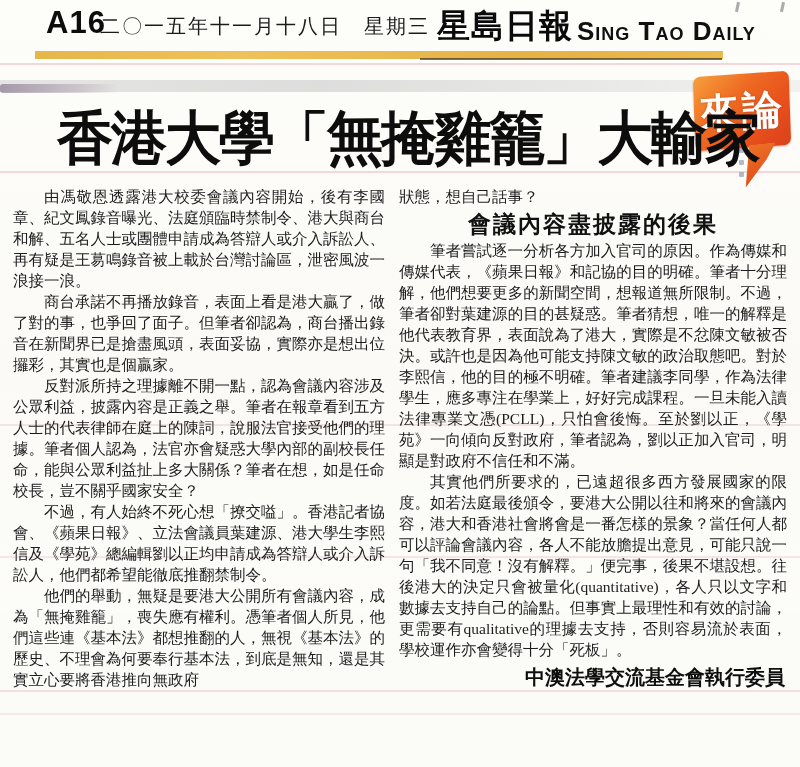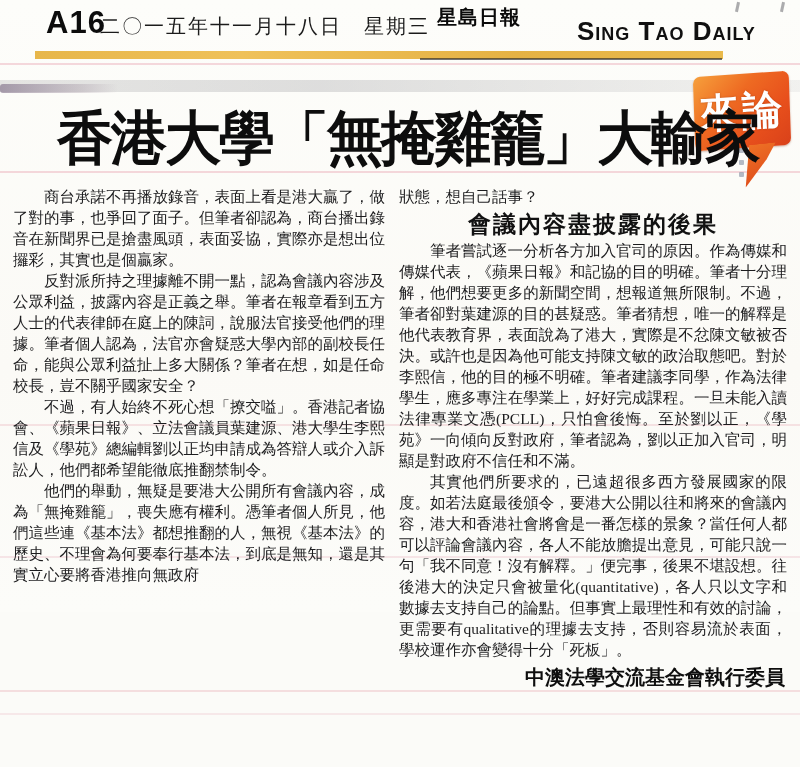--- a/index.html
+++ b/index.html
@@ -15,21 +15,21 @@
             background:linear-gradient(90deg,rgba(120,120,125,.18),rgba(150,150,155,.30) 40%,rgba(160,160,165,.12));}
   .smudge{position:absolute;left:0;top:84px;width:118px;height:9px;
           background:linear-gradient(90deg,rgba(110,90,120,.55),rgba(140,120,140,.25) 70%,transparent);border-radius:3px;}
   .tickmark{position:absolute;top:2px;width:3px;height:10px;background:rgba(90,90,95,.5);transform:rotate(12deg);}
 
   
   .page-no{position:absolute;left:46px;top:5px;font-family:"Liberation Sans","DejaVu Sans",sans-serif;
            font-size:31px;font-weight:900;letter-spacing:1px;color:#0c0c0c;}
   .date{position:absolute;left:100px;top:13px;font-size:20px;letter-spacing:2px;color:#1b1b1b;}
   .paper-cn{position:absolute;left:437px;top:4px;font-family:"Liberation Sans","DejaVu Sans",sans-serif;
-            font-size:20px;font-weight:900;letter-spacing:1px;color:#0a0a0a;}
+            font-size:33px;font-weight:900;letter-spacing:1px;color:#0a0a0a;}
   .paper-en{position:absolute;left:577px;top:16px;font-family:"Liberation Sans","DejaVu Sans",sans-serif;
             font-variant:small-caps;font-size:26px;font-weight:700;letter-spacing:1px;color:#101010;}
   .gold-rule{position:absolute;left:35px;top:51px;width:688px;height:8px;
              background:linear-gradient(90deg,#e7b64a,#efc15a 30%,#e5b244 70%,#eaba4b);}
   .gold-underline{position:absolute;left:420px;top:58px;width:302px;height:2px;background:rgba(40,40,40,.65);}
 
   
   .badge{position:absolute;left:694px;top:72px;width:98px;height:118px;}
   .badge-body{position:absolute;left:0;top:2px;width:96px;height:74px;border-radius:7px;
               transform:rotate(-4deg) skewX(-2deg);
@@ -95,20 +95,21 @@
       <span></span>
         <span></span>
         <span></span>
     </div>
   </div>
 
   <h1 class="headline">香港大學「無掩雞籠」大輸家</h1>
 
   <main class="article">
     <section class="col col-left">
+      <p class="indent">由馮敬恩透露港大校委會議內容開始，後有李國章、紀文鳳錄音曝光、法庭頒臨時禁制令、港大與商台和解、五名人士或團體申請成為答辯人或介入訴訟人、再有疑是王䓪鳴錄音被上載於台灣討論區，泄密風波一浪接一浪。</p>
       <p class="indent">商台承諾不再播放錄音，表面上看是港大贏了，做了對的事，也爭回了面子。但筆者卻認為，商台播出錄音在新聞界已是搶盡風頭，表面妥協，實際亦是想出位攞彩，其實也是個贏家。</p>
       <p class="indent">反對派所持之理據離不開一點，認為會議內容涉及公眾利益，披露內容是正義之舉。筆者在報章看到五方人士的代表律師在庭上的陳詞，說服法官接受他們的理據。筆者個人認為，法官亦會疑惑大學內部的副校長任命，能與公眾利益扯上多大關係？筆者在想，如是任命校長，豈不關乎國家安全？</p>
       <p class="indent">不過，有人始終不死心想「撩交嗌」。香港記者協會、《蘋果日報》、立法會議員葉建源、港大學生李熙信及《學苑》總編輯劉以正均申請成為答辯人或介入訴訟人，他們都希望能徹底推翻禁制令。</p>
       <p class="indent">他們的舉動，無疑是要港大公開所有會議內容，成為「無掩雞籠」，喪失應有權利。憑筆者個人所見，他們這些連《基本法》都想推翻的人，無視《基本法》的歷史、不理會為何要奉行基本法，到底是無知，還是其實立心要將香港推向無政府</p>
     </section>
 
     <section class="col col-right">
       <p>狀態，想自己話事？</p>
       <h2>會議內容盡披露的後果</h2>
       <p class="indent">筆者嘗試逐一分析各方加入官司的原因。作為傳媒和傳媒代表，《蘋果日報》和記協的目的明確。筆者十分理解，他們想要更多的新聞空間，想報道無所限制。不過，筆者卻對葉建源的目的甚疑惑。筆者猜想，唯一的解釋是他代表教育界，表面說為了港大，實際是不忿陳文敏被否決。或許也是因為他可能支持陳文敏的政治取態吧。對於李熙信，他的目的極不明確。筆者建議李同學，作為法律學生，應多專注在學業上，好好完成課程。一旦未能入讀法律專業文憑(PCLL)，只怕會後悔。至於劉以正，《學苑》一向傾向反對政府，筆者認為，劉以正加入官司，明顯是對政府不信任和不滿。</p>

